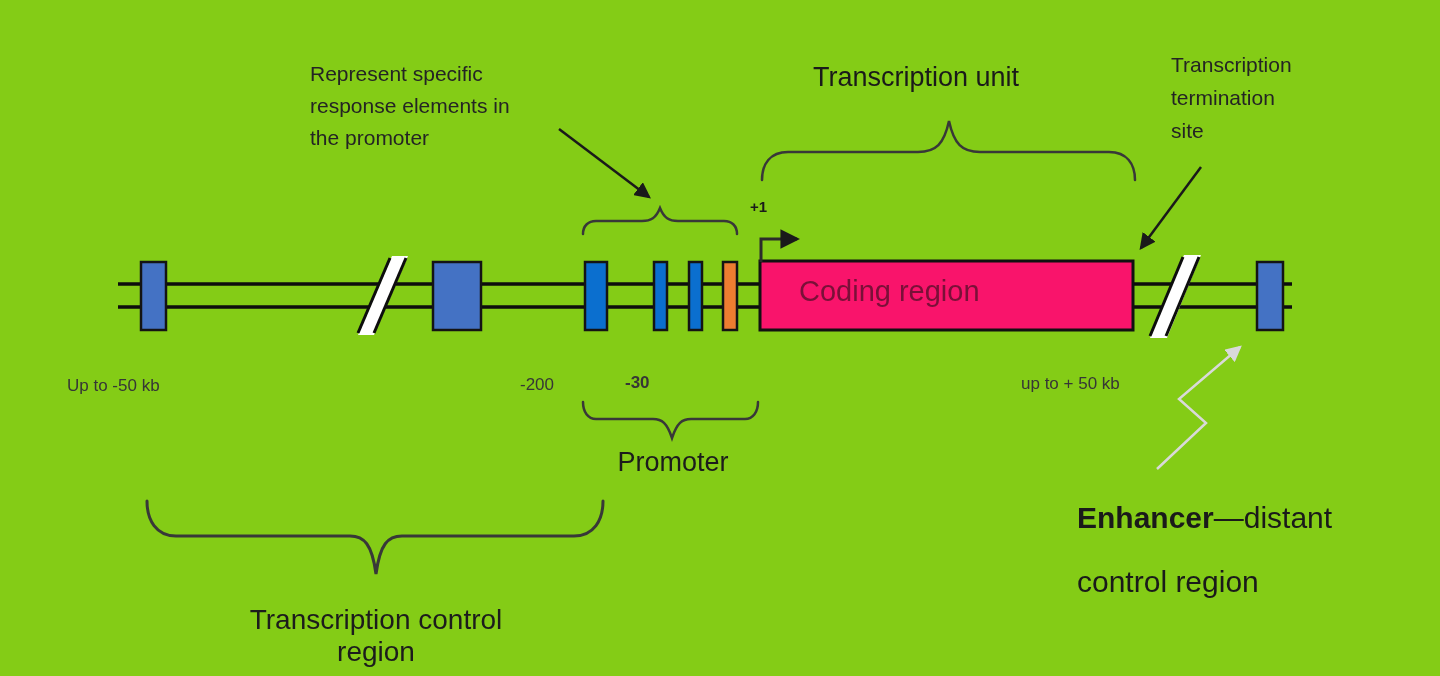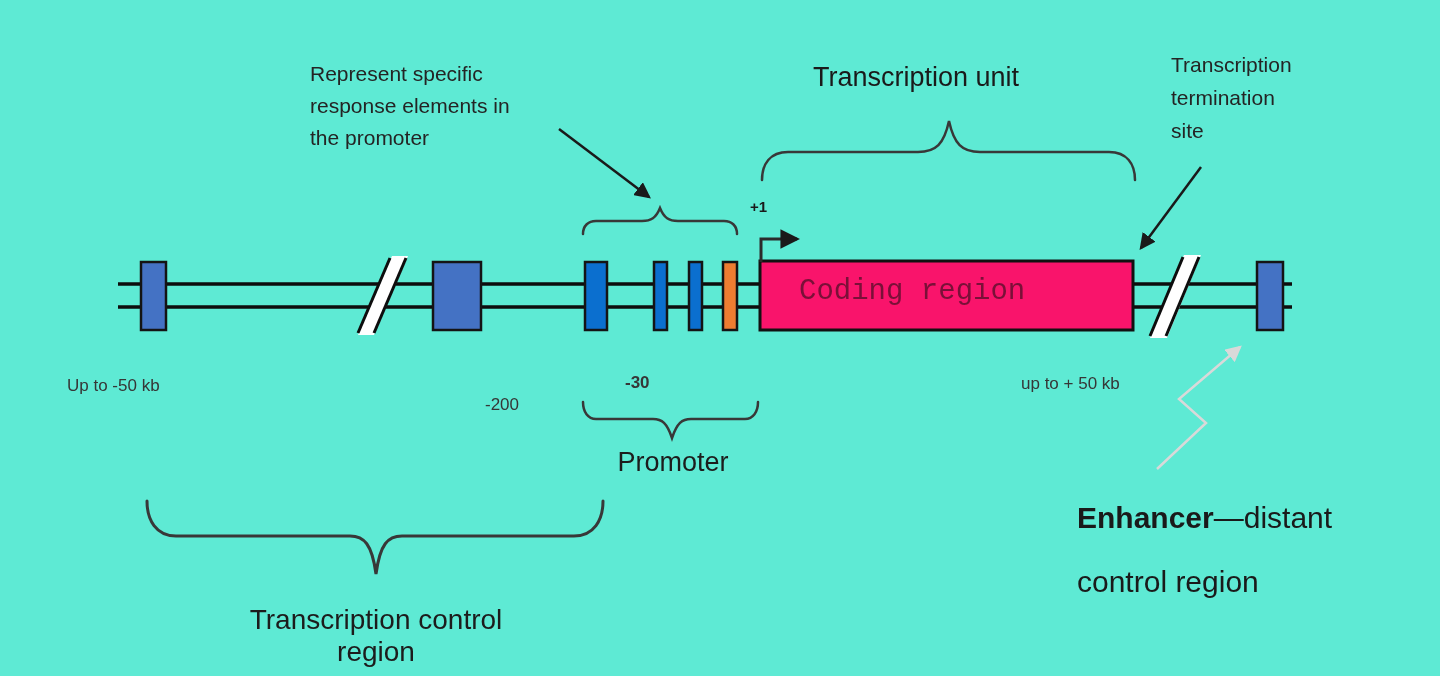--- a/index.html
+++ b/index.html
@@ -1,28 +1,28 @@
 <!DOCTYPE html>
 <html><head>
 <meta charset="utf-8">
 <style>
   html,body{margin:0;padding:0;background:#fff;}
-  .stage{position:relative;width:1440px;height:676px;background:#5eead4;overflow:hidden;
+  .stage{position:relative;width:1440px;height:676px;background:#84cc16;overflow:hidden;
          font-family:"Liberation Sans", sans-serif;}
   .stage svg{position:absolute;left:0;top:0;}
   .lbl{position:absolute;color:#1f1f1f;white-space:pre-line;
        font-family:"Liberation Sans", sans-serif;}
   .note-response{left:310px;top:58px;font-size:21px;line-height:32px;color:#242424;}
   .transcription-unit{left:813px;top:62px;font-size:27px;color:#1a1a1a;}
   .termination{left:1171px;top:48px;font-size:21px;line-height:33px;color:#242424;}
   .plus-one{left:750px;top:198px;font-size:15px;font-weight:700;color:#1a1a1a;}
-  .coding{left:799px;top:275px;font-size:29px;font-weight:500;color:#7A1038;font-family:Liberation Mono, monospace;}
+  .coding{left:799px;top:275px;font-size:29px;font-weight:500;color:#7A1038;}
   .small-lbl{font-size:17px;color:#363636;}
   .up-minus50{left:67px;top:376px;}
-  .minus200{left:485px;top:375px;margin-top:20px;}
+  .minus200{left:520px;top:375px;}
   .minus30{left:625px;top:373px;font-weight:bold;}
   .up-plus50{left:1021px;top:374px;}
   .promoter{left:602px;top:447px;width:142px;text-align:center;font-size:27px;color:#1c1c1c;}
   .control-region{left:213px;top:604px;width:326px;text-align:center;font-size:28px;color:#1c1c1c;}
   .enhancer{left:1077px;top:470px;font-size:30px;line-height:32px;color:#1a1a1a;}
   .enhancer .bold{font-weight:700;}
 </style>
 </head>
 <body>
 

